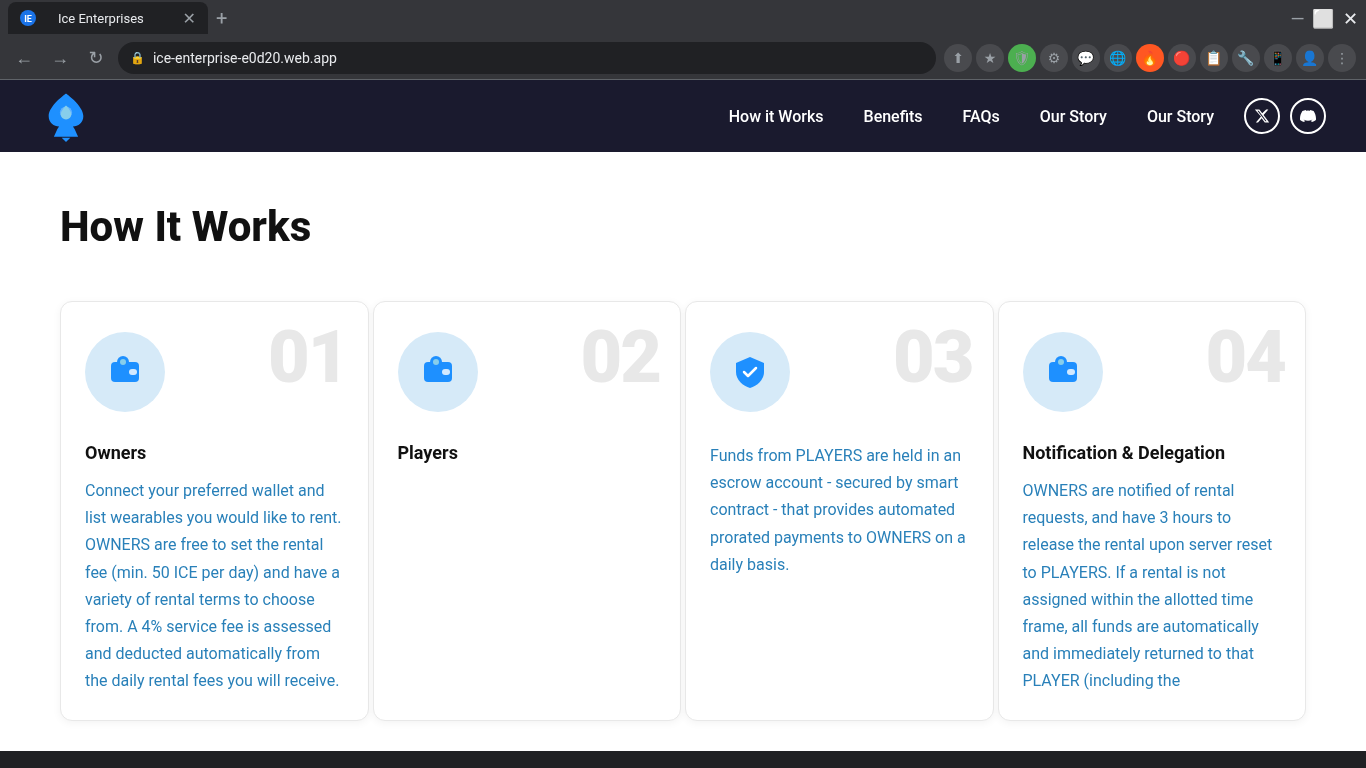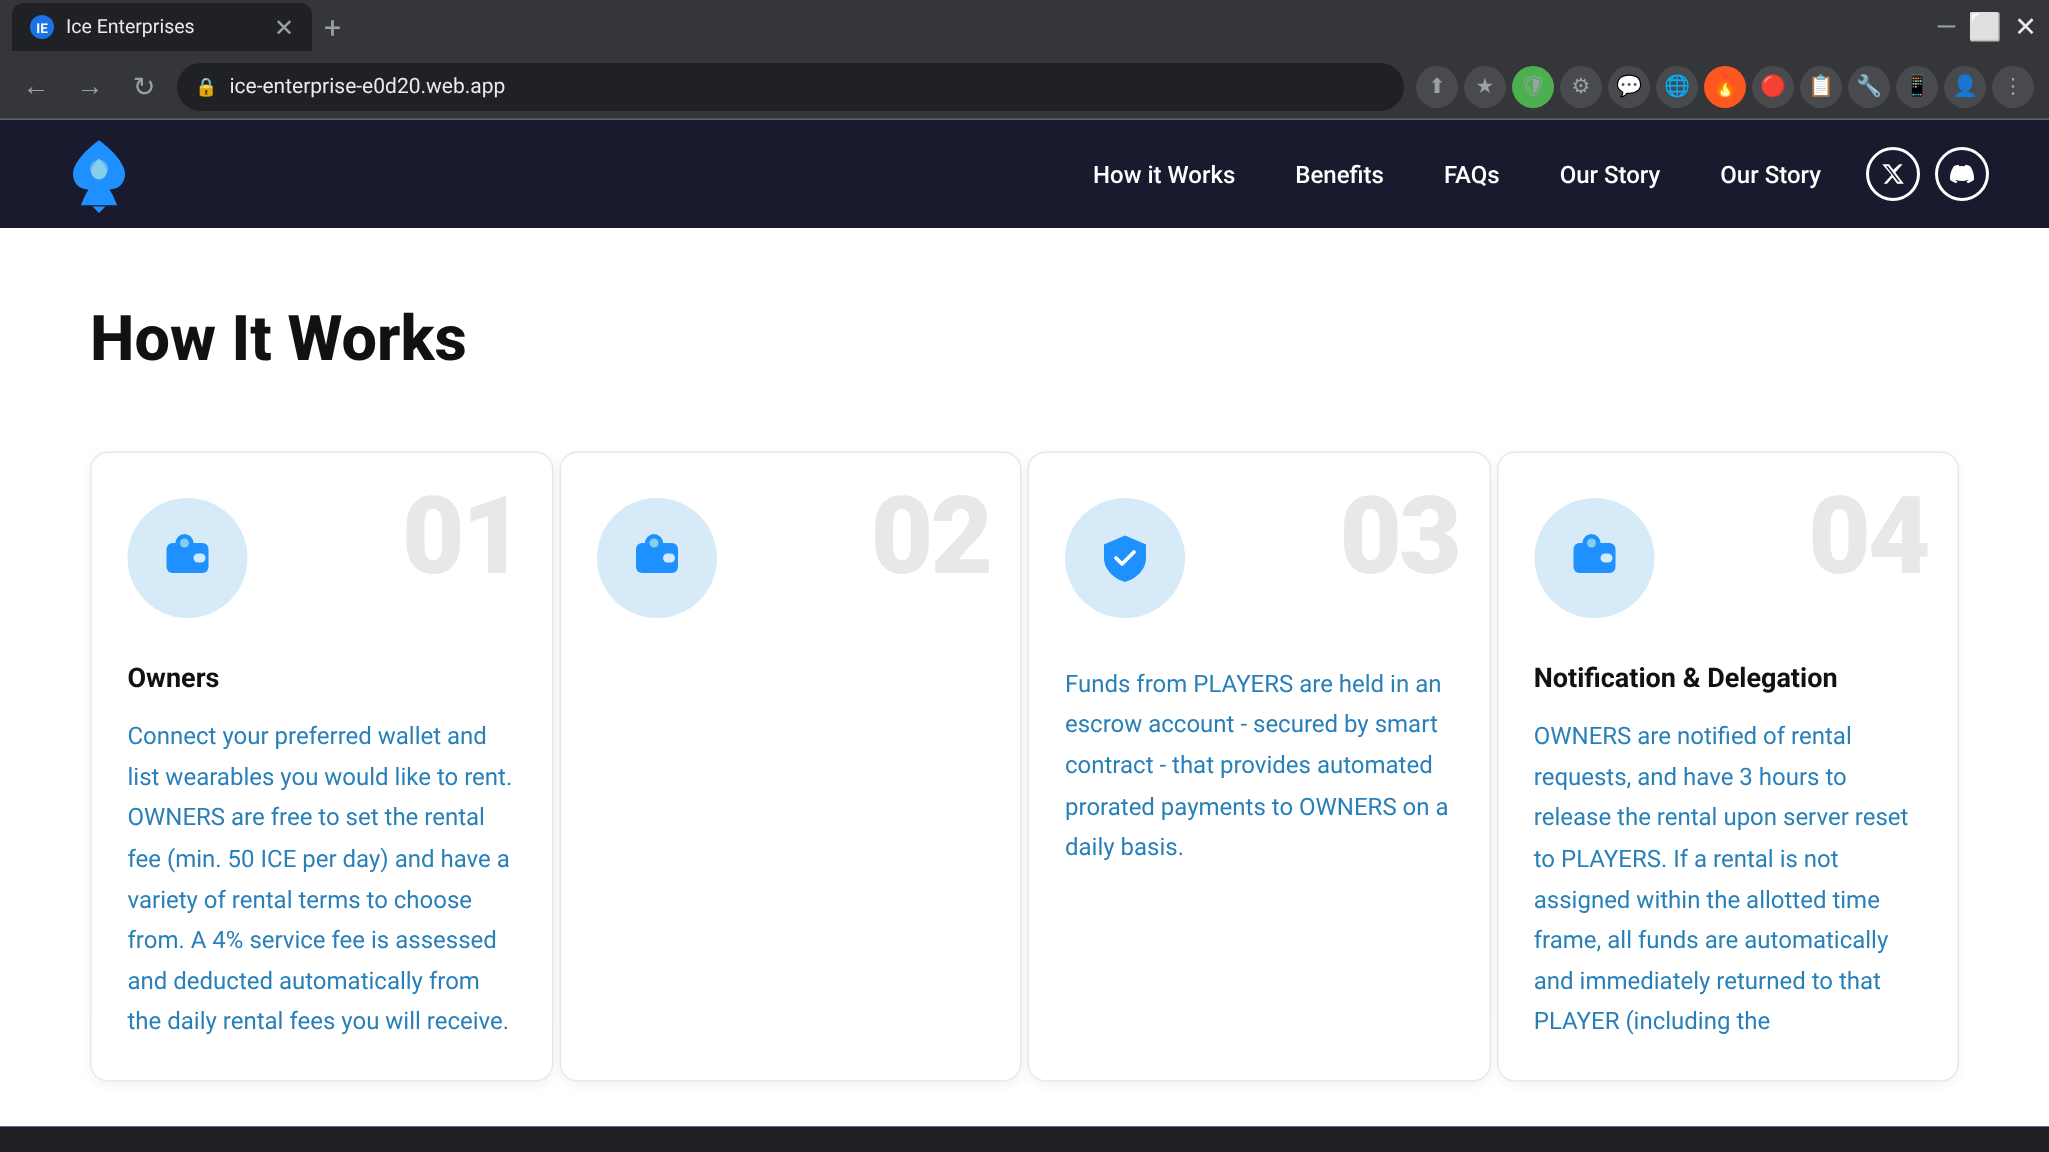--- a/index.html
+++ b/index.html
@@ -22,21 +22,21 @@
     }
     .browser-tab {
       display: flex;
       align-items: center;
       background: #202124;
       border-radius: 8px 8px 0 0;
       padding: 0 12px;
       height: 32px;
       color: #e8eaed;
       font-size: 13px;
-      gap: 8px;
+      gap: 22px;
       min-width: 200px;
     }
     .browser-tab .tab-favicon {
       width: 16px; height: 16px;
     }
     .tab-close {
       margin-left: auto;
       color: #9aa0a6;
       font-size: 16px;
       cursor: pointer;
@@ -319,20 +319,21 @@
         <div class="card">
           <span class="card-number">02</span>
           <div class="card-icon-circle">
             <svg viewBox="0 0 36 36" fill="none">
               <rect x="4" y="8" width="28" height="20" rx="4" fill="#1e90ff"></rect>
               <rect x="22" y="15" width="8" height="6" rx="3" fill="#fff" opacity="0.8"></rect>
               <circle cx="16" cy="8" r="6" fill="#1e90ff"></circle>
               <circle cx="16" cy="8" r="3" fill="#87ceeb"></circle>
             </svg>
           </div>
+          <h3 class="card-title">Players</h3>
         </div>
 
         <div class="card">
           <span class="card-number">03</span>
           <div class="card-icon-circle">
             <svg viewBox="0 0 36 36" fill="none">
               <path d="M18 3 L32 9 L32 18 C32 26 25 32 18 34 C11 32 4 26 4 18 L4 9 Z" fill="#1e90ff"></path>
               <path d="M12 18 L16 22 L24 14" stroke="white" stroke-width="2.5" stroke-linecap="round" stroke-linejoin="round"></path>
             </svg>
           </div>

